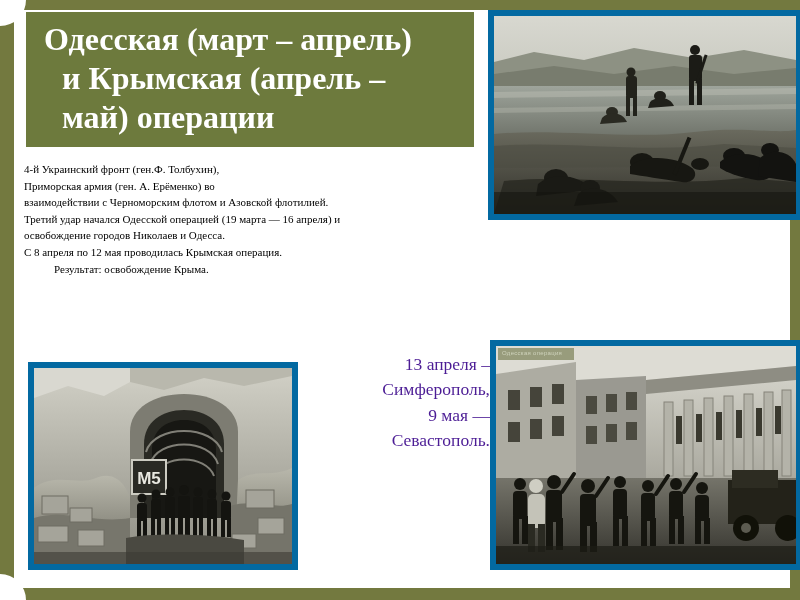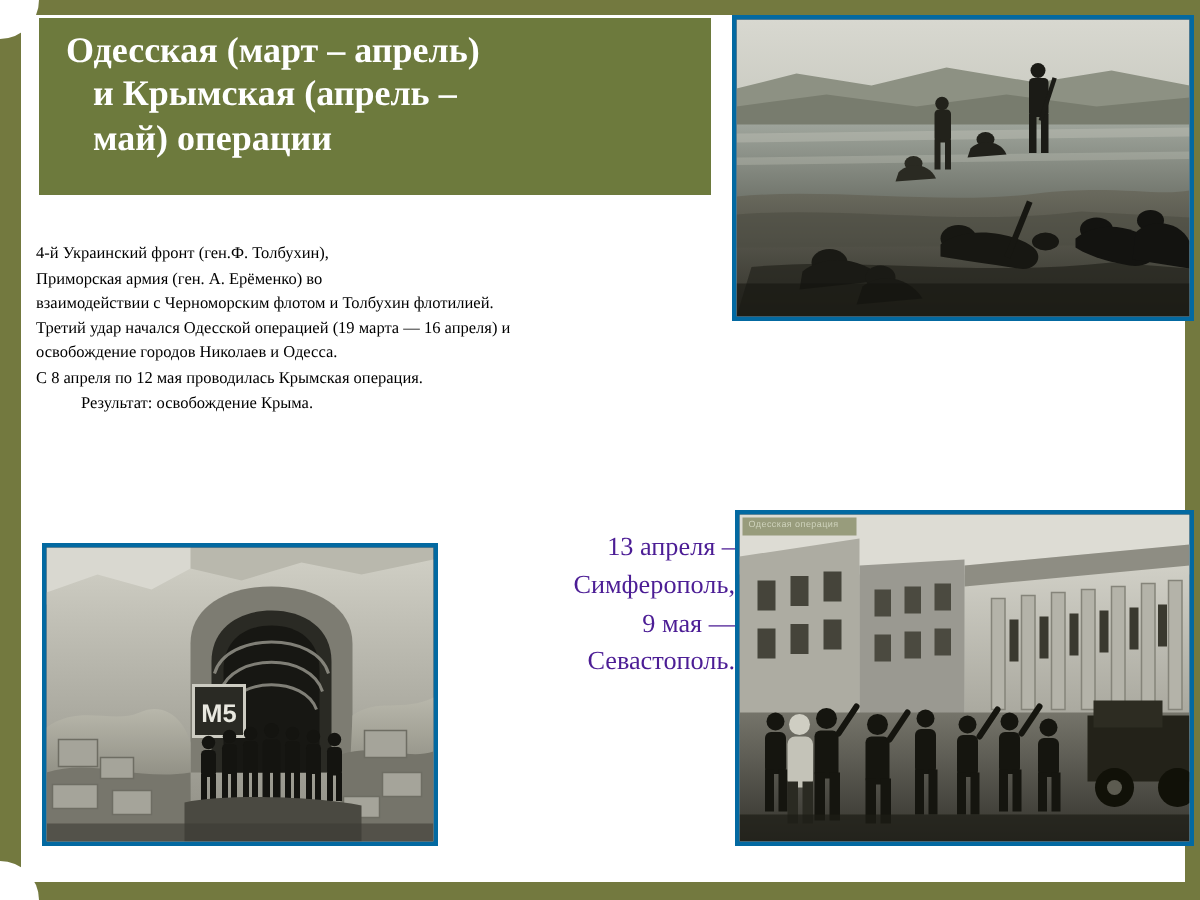--- a/index.html
+++ b/index.html
@@ -71,21 +71,21 @@
     min-height: 118px;
     background: #6d7a3d;
     padding: 8px 10px 10px 18px;
     box-sizing: border-box;
   }
   .title-text {
     margin: 0;
     color: #ffffff;
     font-family: "Liberation Serif", serif;
     font-weight: bold;
-    font-size: 24px;
+    font-size: 32px;
     line-height: 1.22;
     text-align: left;
     text-indent: 0;
   }
   .title-text .l2, .title-text .l3 {
     display: block;
     padding-left: 18px;
   }
   .title-text .l1 { display: block; }
 
@@ -118,21 +118,21 @@
     line-height: 1.45;
     text-align: right;
   }
   .right-note p { margin: 0; }
 
   
   .photo {
     position: absolute;
     overflow: hidden;
     background: #737373;
-    border: 3px solid #0369a1;
+    border: 6px solid #0369a1;
   }
 
   
   #photo-soldiers-shore {
     left: 488px;
     top: 10px;
     width: 302px;
     height: 198px;
   }
   
@@ -178,21 +178,21 @@
     <h1 class="title-text">
       <span class="l1">Одесская (март – апрель)</span>
       <span class="l2">и Крымская (апрель –</span>
       <span class="l3">май) операции</span>
     </h1>
   </div>
 
   <div class="body-text">
     <p>4-й Украинский фронт (ген.Ф. Толбухин),</p>
     <p>Приморская армия (ген. А. Ерёменко) во</p>
-    <p> взаимодействии с Черноморским флотом  и Толбухин флотилией.</p>
+    <p> взаимодействии с Черноморским флотом  и Азовской флотилией.</p>
     <p>Третий удар начался Одесской операцией (19 марта — 16 апреля) и</p>
     <p>освобождение  городов Николаев и Одесса.</p>
     <p>С 8 апреля по 12 мая проводилась Крымская операция.</p>
     <p class="indent2">Результат:  освобождение Крыма.</p>
   </div>
 
   <div class="right-note">
     <p>13 апреля –</p>
     <p>Симферополь,</p>
     <p>9 мая —</p>

